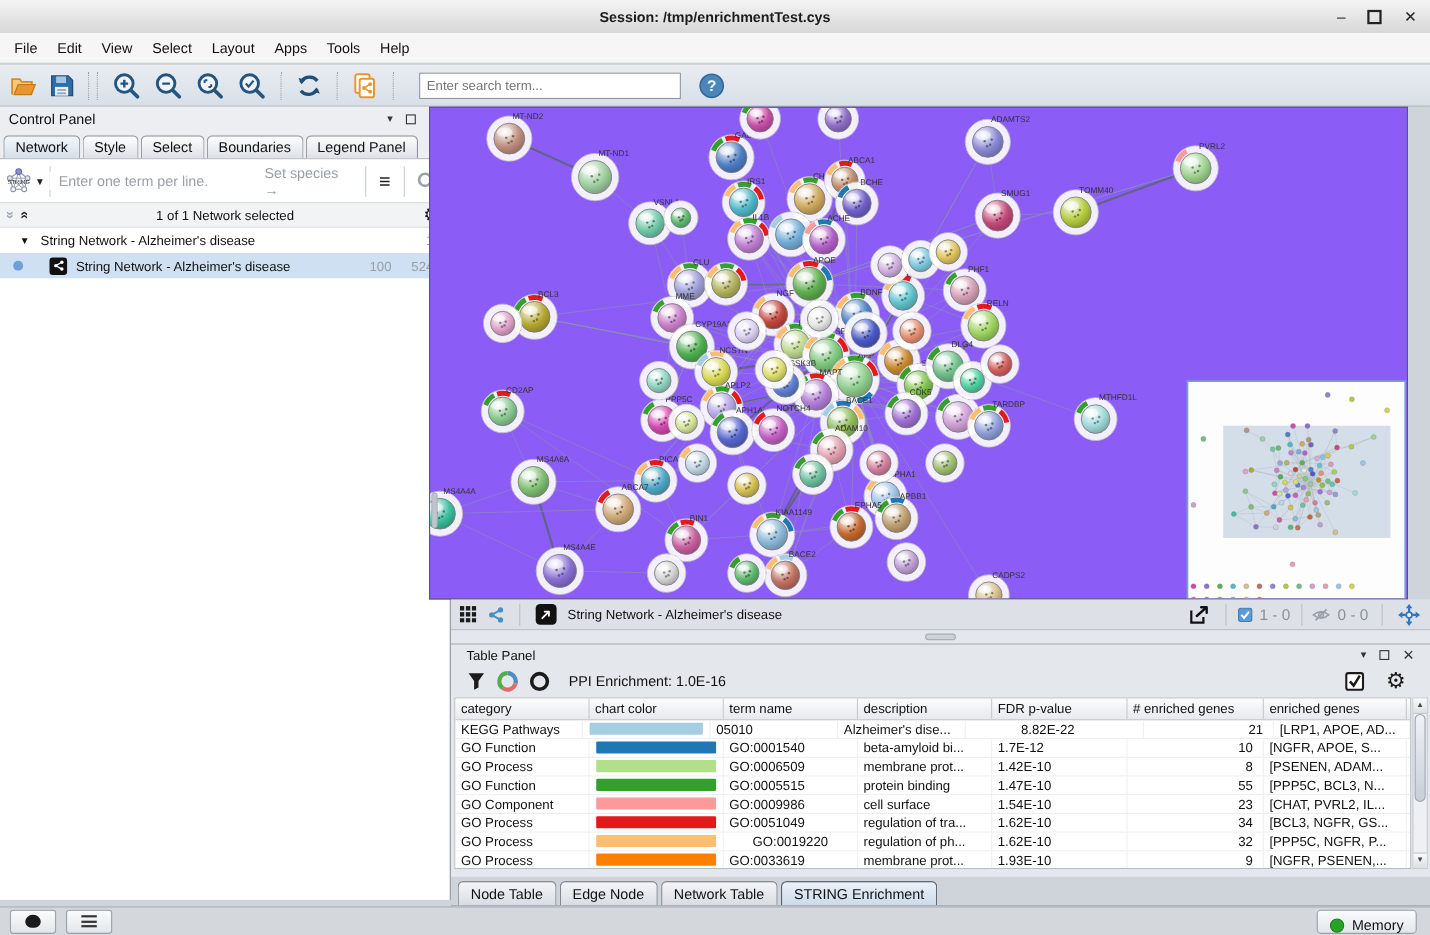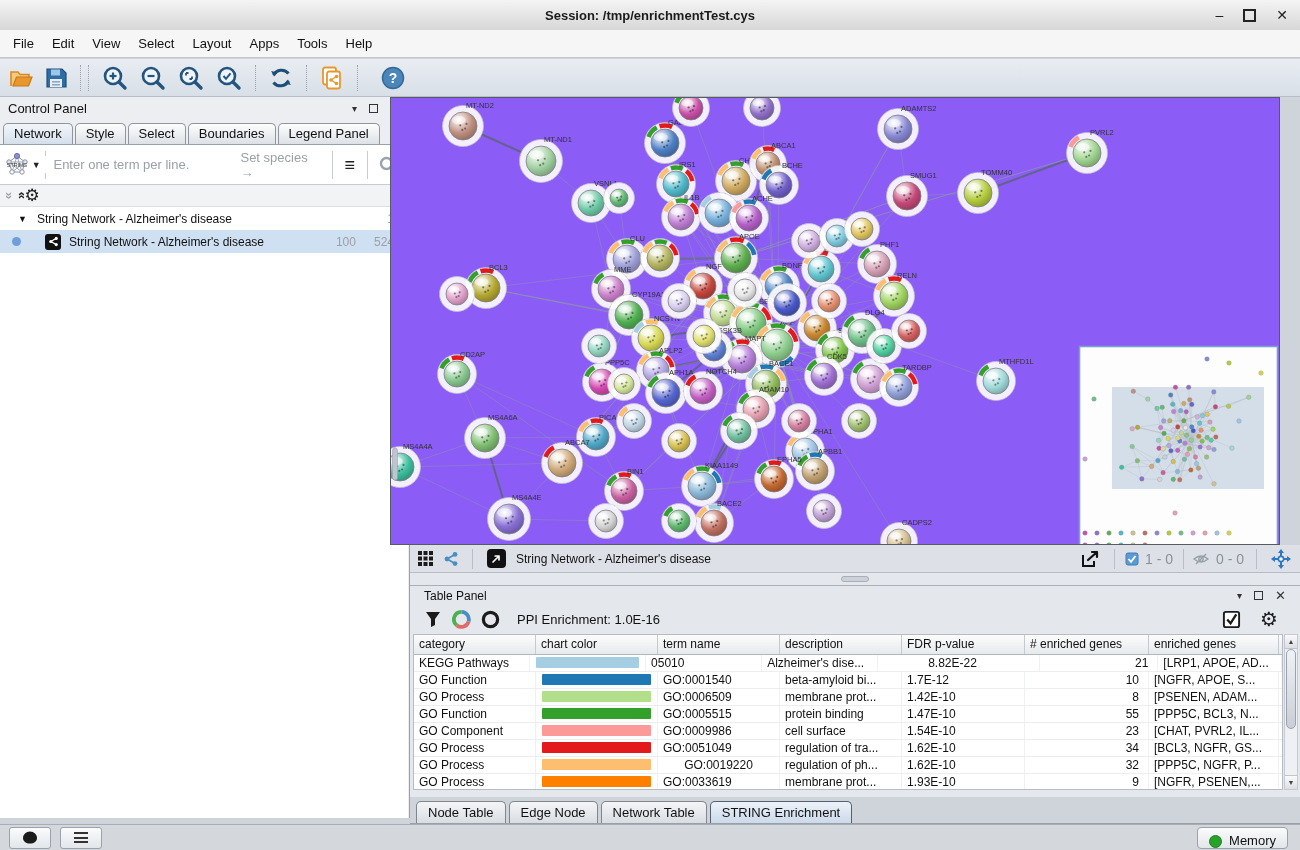--- a/index.html
+++ b/index.html
@@ -207,20 +207,21 @@
     <svg width="26" height="26" viewBox="0 0 26 26">
       <rect x="4" y="2.5" width="13" height="17" rx="2" fill="#fff" stroke="#e8972e" stroke-width="1.8"></rect>
       <rect x="8" y="6.5" width="13" height="17" rx="2" fill="#fff" stroke="#e8972e" stroke-width="1.8"></rect>
       <circle cx="12" cy="15" r="1.8" fill="#e8972e"></circle>
         <circle cx="17.5" cy="11.5" r="1.8" fill="#e8972e"></circle>
       <circle cx="17.5" cy="18.5" r="1.8" fill="#e8972e"></circle>
       <path d="M12 15 L17.5 11.5 M12 15 L17.5 18.5" stroke="#e8972e" stroke-width="1.4"></path>
     </svg>
   </span>
   <span class="tsep"></span>
+  <input id="searchbox" placeholder="Enter search term..." style="">
   <span class="tbtn" id="helpbtn">
     <svg width="24" height="24" viewBox="0 0 24 24">
       <circle cx="12" cy="12" r="10.5" fill="#4a86b8" stroke="#35689a" stroke-width="1.5"></circle>
       <text x="12" y="17" font-size="14" font-weight="bold" text-anchor="middle" fill="#fff" font-family="Liberation Sans, sans-serif">?</text>
     </svg>
   </span>
 </div>
 
 <div id="controlpanel" class="abs">
   <div class="cphead">
@@ -262,20 +263,21 @@
       <span class="sbtn">
         <svg width="20" height="20" viewBox="0 0 20 20">
           <circle cx="8.5" cy="8.5" r="5.5" fill="none" stroke="#9aa2ac" stroke-width="2.4"></circle>
           <line x1="12.5" y1="12.5" x2="17.5" y2="17.5" stroke="#9aa2ac" stroke-width="2.8" stroke-linecap="round"></line>
         </svg>
       </span>
     </div>
     <div id="cpstatus">
       <span class="chev down">»</span>
       <span class="chev up">»</span>
+      <span class="txt">1 of 1 Network selected</span>
       <span class="gear gearglyph">⚙</span>
     </div>
     <div class="trow">
       <span class="tri">▼</span>
       <span>String Network - Alzheimer's disease</span>
       <span class="cnt">1</span>
     </div>
     <div class="trow sel">
       <span class="bluedot"></span>
       <span class="sharebadge">

